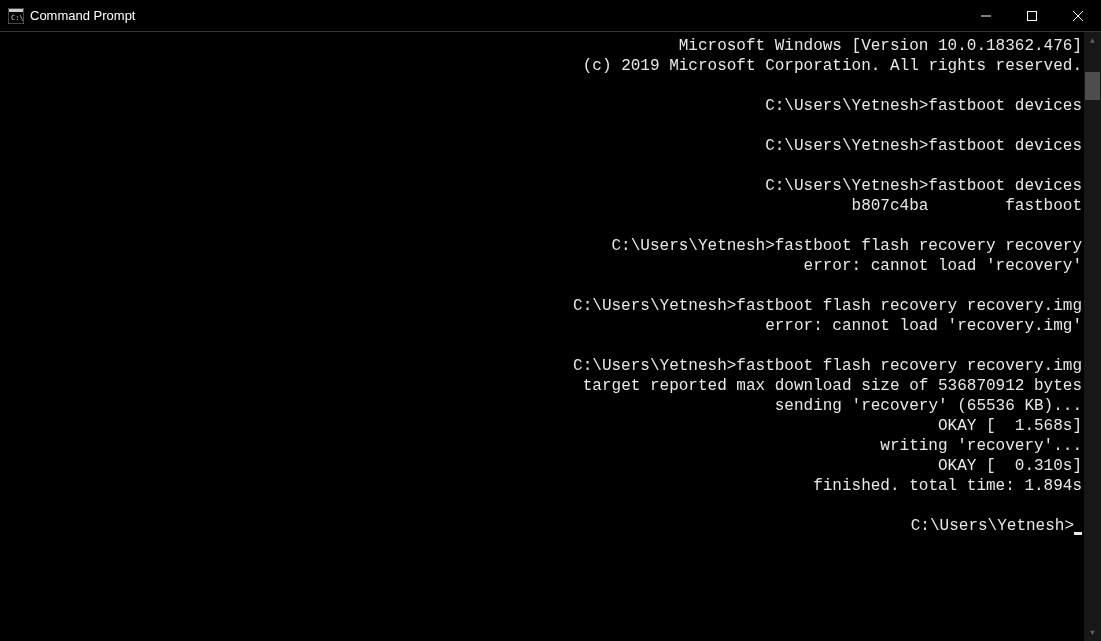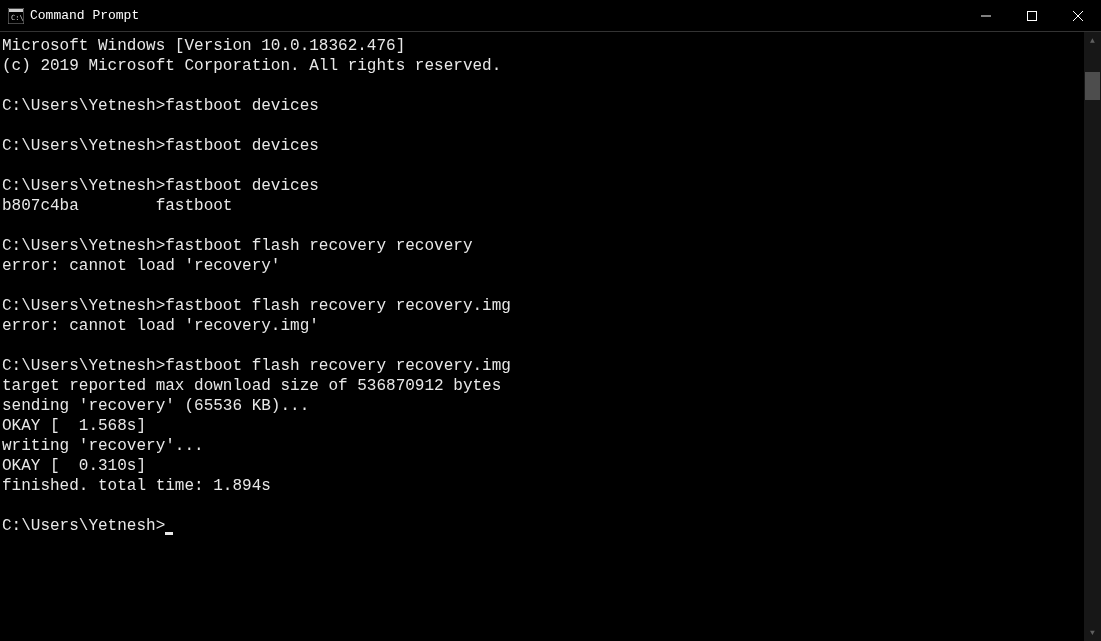--- a/index.html
+++ b/index.html
@@ -36,21 +36,21 @@
       align-items: center;
       justify-content: center;
     }
     .app-icon svg {
       width: 16px;
       height: 16px;
     }
     .title-text {
       color: #fff;
       font-size: 13px;
-      font-family: Liberation Mono, monospace;
+      font-family: Liberation Sans, sans-serif;
       text-align: right;
     }
     .window-controls {
       display: flex;
       height: 100%;
     }
     .win-btn {
       width: 46px;
       height: 32px;
       display: flex;
@@ -66,20 +66,21 @@
     }
     .terminal-content {
       flex: 1;
       padding: 4px 2px;
       color: #e8e8e8;
       font-size: 16px;
       line-height: 20px;
       white-space: pre;
       font-family: Consolas, 'Courier New', monospace;
       overflow: hidden;
+      text-align: right;
     }
     .scrollbar-track {
       width: 17px;
       background: #171717;
       position: relative;
       display: flex;
       flex-direction: column;
       align-items: center;
     }
     .scroll-arrow {

